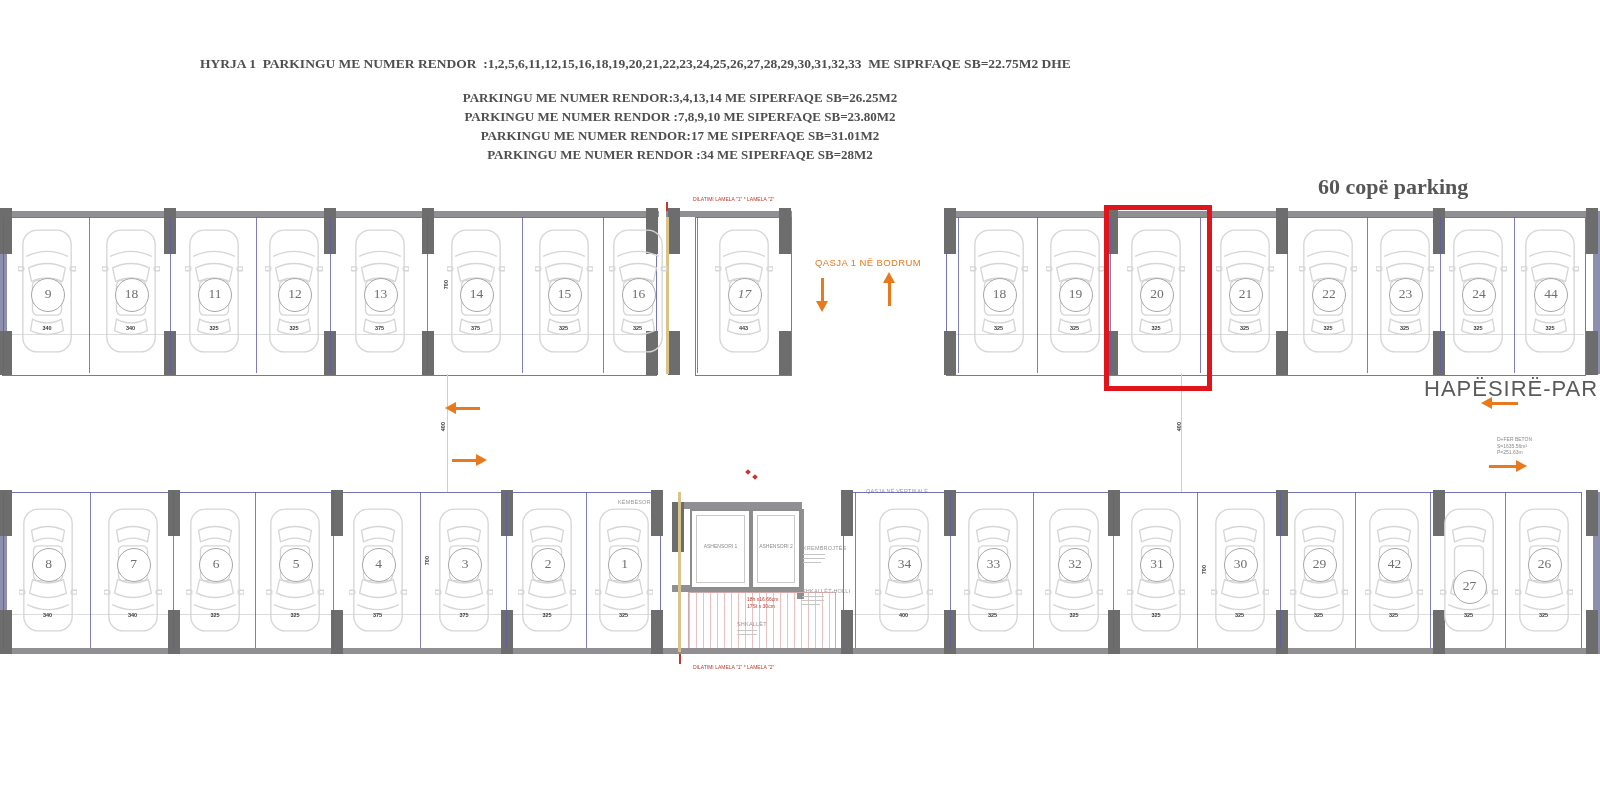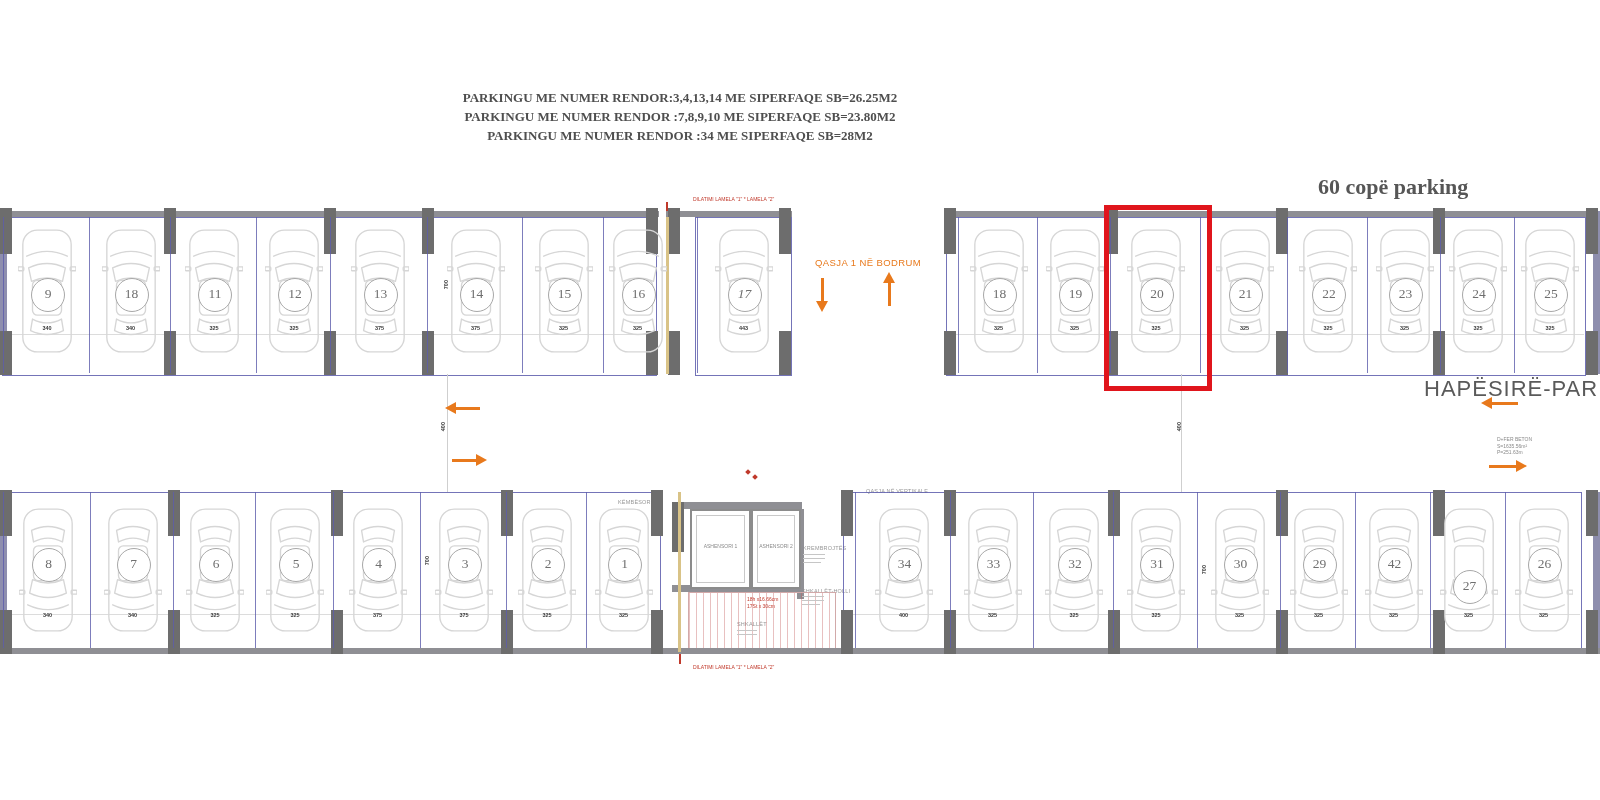--- a/index.html
+++ b/index.html
@@ -48,23 +48,25 @@
   .stairs{position:absolute;border:1px solid #d2a9a9;
       background:repeating-linear-gradient(90deg, rgba(195,90,90,.38) 0 1px, transparent 1px 7px);}
   .reddot{position:absolute;width:4px;height:4px;background:#c0392b;transform:rotate(45deg);z-index:6;}
   .redtick{position:absolute;width:2px;background:#c0392b;z-index:6;}
 </style>
 </head>
 <body>
 
 <div class="canvas">
 
+  <div class="hdr" style="left:200px;top:56px;font-size:13.5px;">HYRJA 1  PARKINGU ME NUMER RENDOR  :1,2,5,6,11,12,15,16,18,19,20,21,22,23,24,25,26,27,28,29,30,31,32,33  ME SIPRFAQE SB=22.75M2 DHE</div>
   <div class="hdr-block">
     <div>PARKINGU ME  NUMER RENDOR:3,4,13,14  ME SIPERFAQE  SB=26.25M2</div>
     <div>PARKINGU  ME NUMER RENDOR :7,8,9,10 ME SIPERFAQE  SB=23.80M2</div>
+    <div>PARKINGU ME NUMER RENDOR:17 ME SIPERFAQE  SB=31.01M2</div>
     <div>PARKINGU ME NUMER RENDOR :34  ME SIPERFAQE  SB=28M2</div>
   </div>
   <div class="count">60 copë parking</div>
 
   <div class="hapesire">HAPËSIRË-PARKING</div>
   <div class="ferbeton"><span>D+FER BETON</span>
 <span>S=1635.56m²</span>
 <span>P=251.63m</span></div>
 
   <div class="orange-label" style="left:815px;top:257px;">QASJA 1 NË BODRUM</div>
@@ -430,21 +432,21 @@
             <g fill="none" stroke="#d6d6d6" stroke-width="1.4" stroke-linejoin="round" stroke-linecap="round">
               <rect x="5" y="3" width="50" height="126" rx="15"></rect>
               <path d="M9,30 Q30,20 51,30"></path>
               <path d="M11,42 Q30,33 49,42 L46,56 Q30,49 14,56 Z"></path>
               <rect x="15" y="55" width="30" height="36" rx="5"></rect>
               <path d="M15,95 Q30,103 45,95 L47,107 Q30,115 13,107 Z"></path>
               <rect x="0" y="41" width="6" height="4" rx="1"></rect>
               <rect x="54" y="41" width="6" height="4" rx="1"></rect>
             </g>
           </svg></div>
-        <div class="num" style="left:19px;top:61px;">25</div>
+        <div class="num" style="left:19px;top:61px;">44</div>
         <div class="dim" style="top:108px;">325</div>
       </div>
       <div class="spot" style="left:3px;top:492px;width:87px;height:156px;">
         <div class="car" style="left:14.5px;top:10px;transform:scaleY(-1);"><svg width="58" height="128" viewBox="0 0 60 132">
             <g fill="none" stroke="#d6d6d6" stroke-width="1.4" stroke-linejoin="round" stroke-linecap="round">
               <rect x="5" y="3" width="50" height="126" rx="15"></rect>
               <path d="M9,30 Q30,20 51,30"></path>
               <path d="M11,42 Q30,33 49,42 L46,56 Q30,49 14,56 Z"></path>
               <rect x="15" y="55" width="30" height="36" rx="5"></rect>
               <path d="M15,95 Q30,103 45,95 L47,107 Q30,115 13,107 Z"></path>

